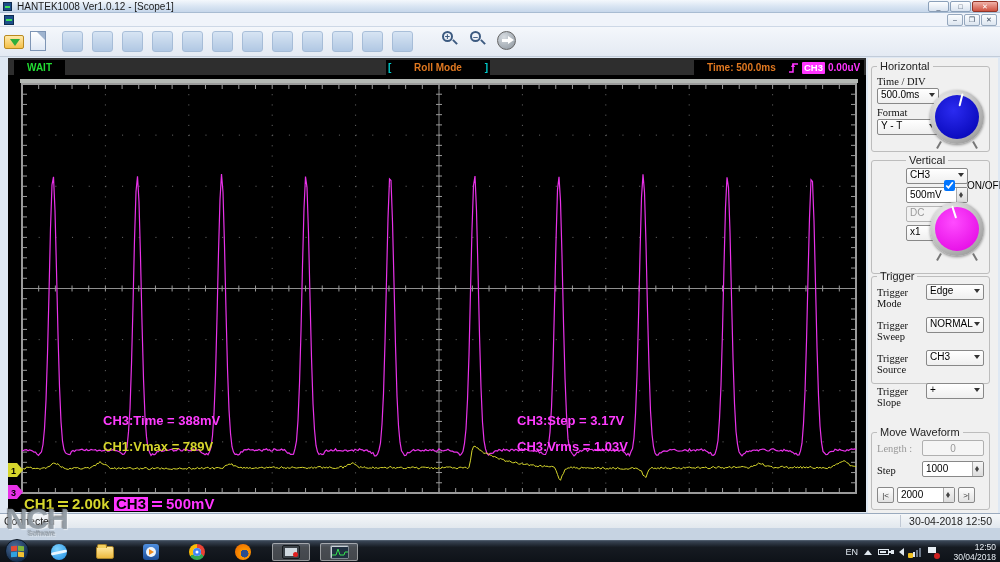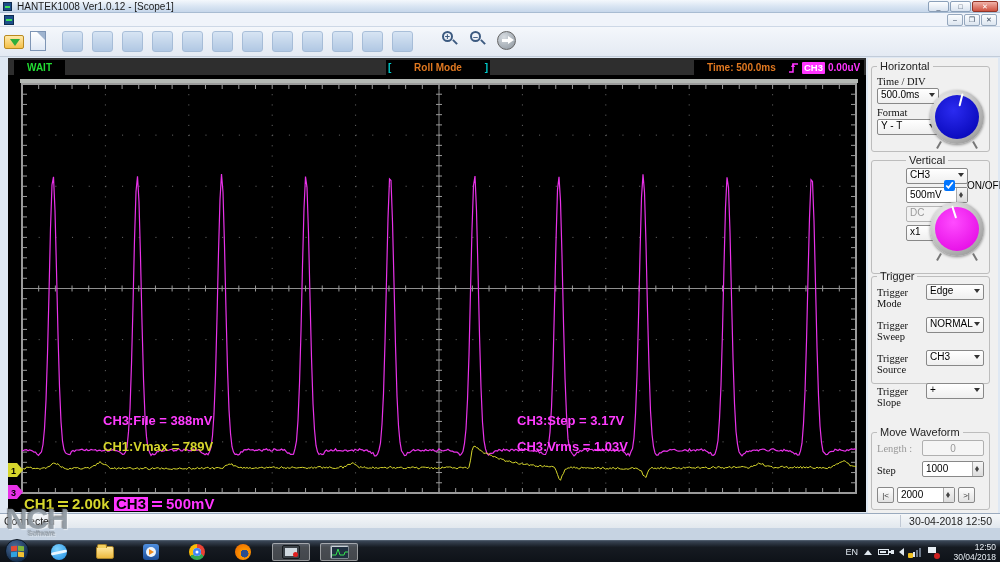--- a/index.html
+++ b/index.html
@@ -556,21 +556,21 @@
         <div class="chip chip-time">Time: 500.0ms</div>
         <div class="chip chip-trig">
           <svg width="11" height="13">
             <path d="M1,11 L5,11 L5,3 L10,3" fill="none" stroke="#ff35ff" stroke-width="1.5"></path>
             <path d="M3,6 L5,2 L7,6" fill="#ff35ff"></path>
           </svg>
           <span class="trg-ch">CH3</span>
           <span>0.00uV</span>
         </div>
       </div>
-      <span class="meas m1" style="color: rgb(255, 60, 255);">CH3:File = 388mV</span>
+      <span class="meas m1" style="color: rgb(255, 60, 255);">CH3:Time = 388mV</span>
       <span class="meas m2" style="color: rgb(214, 214, 44);">CH1:Vmax = 789V</span>
       <span class="meas m3" style="color: rgb(255, 60, 255);">CH3:Step = 3.17V</span>
       <span class="meas m4" style="color: rgb(255, 60, 255);">CH3:Vrms = 1.03V</span>
       <div class="ch-chip c1">
         <span>CH1</span>
         <span class="dcsym"></span>
         <span>2.00kV</span>
       </div>
       <div class="ch-chip c3">
         <span class="name3">CH3</span>

